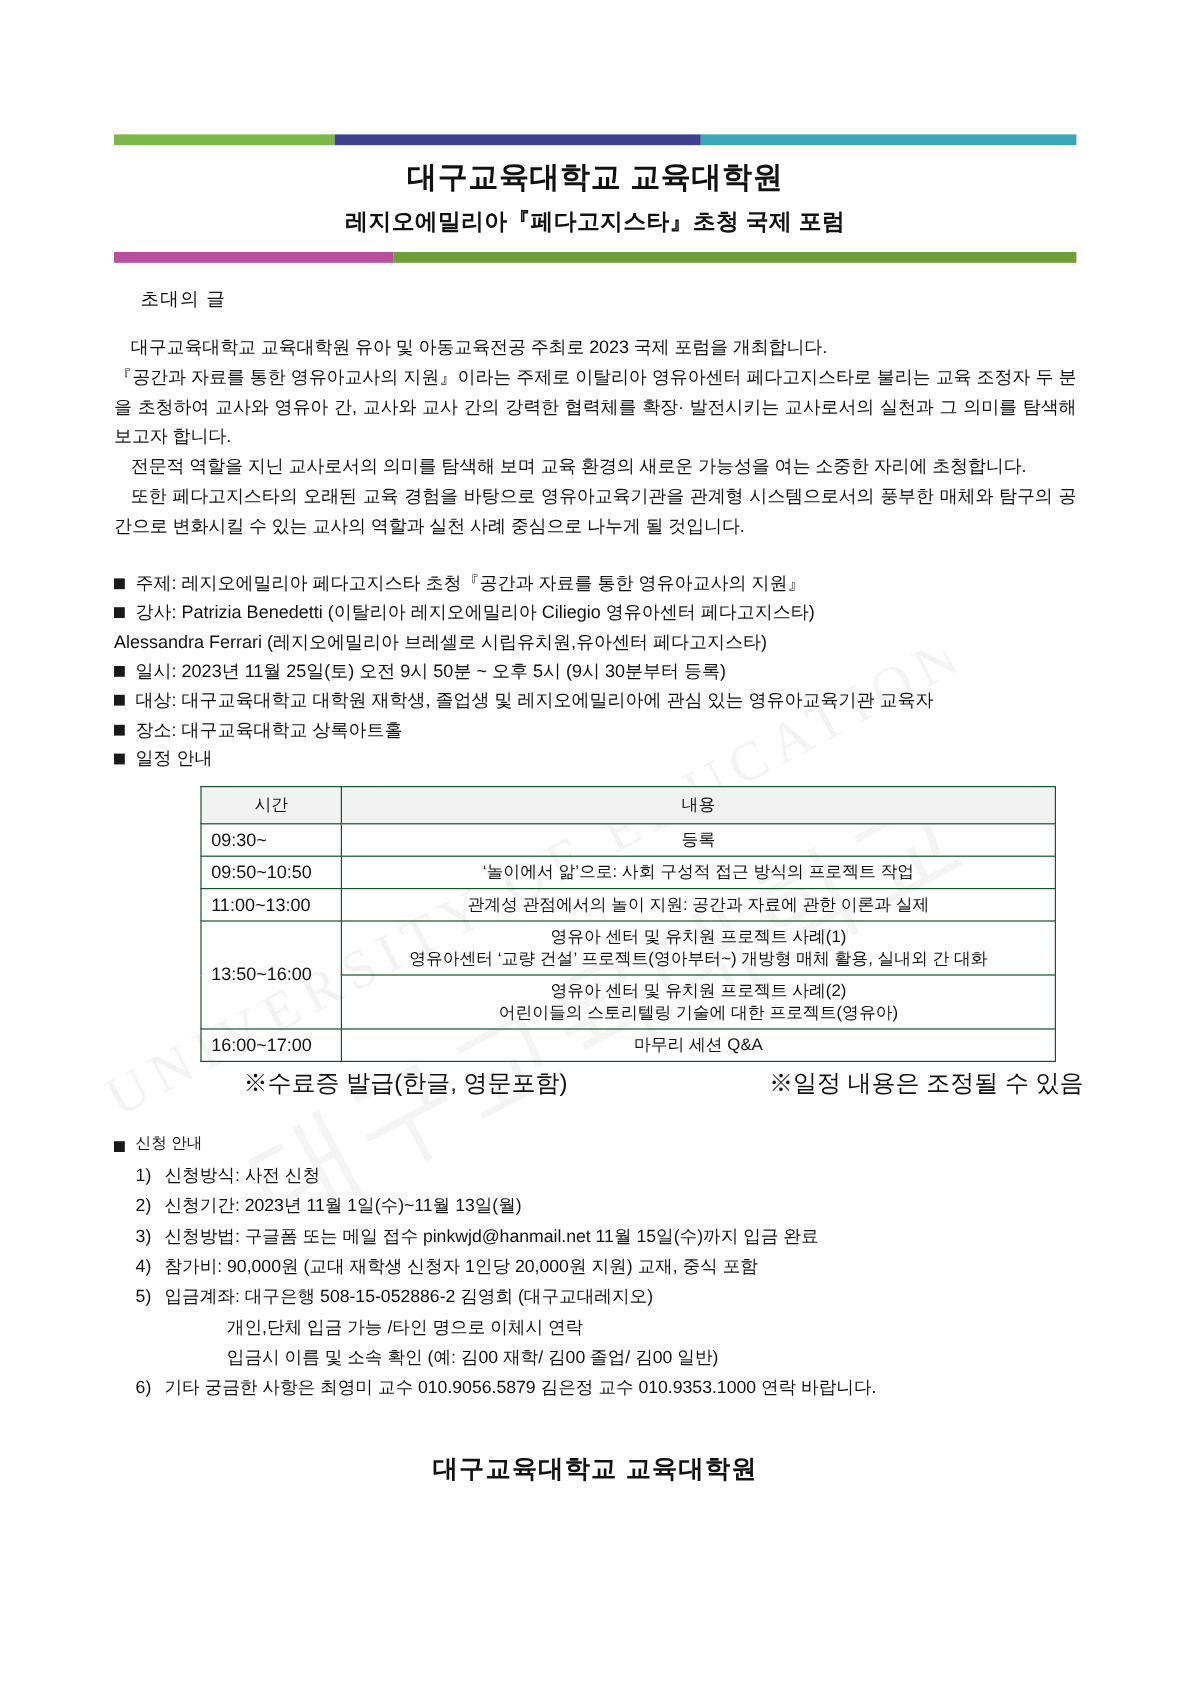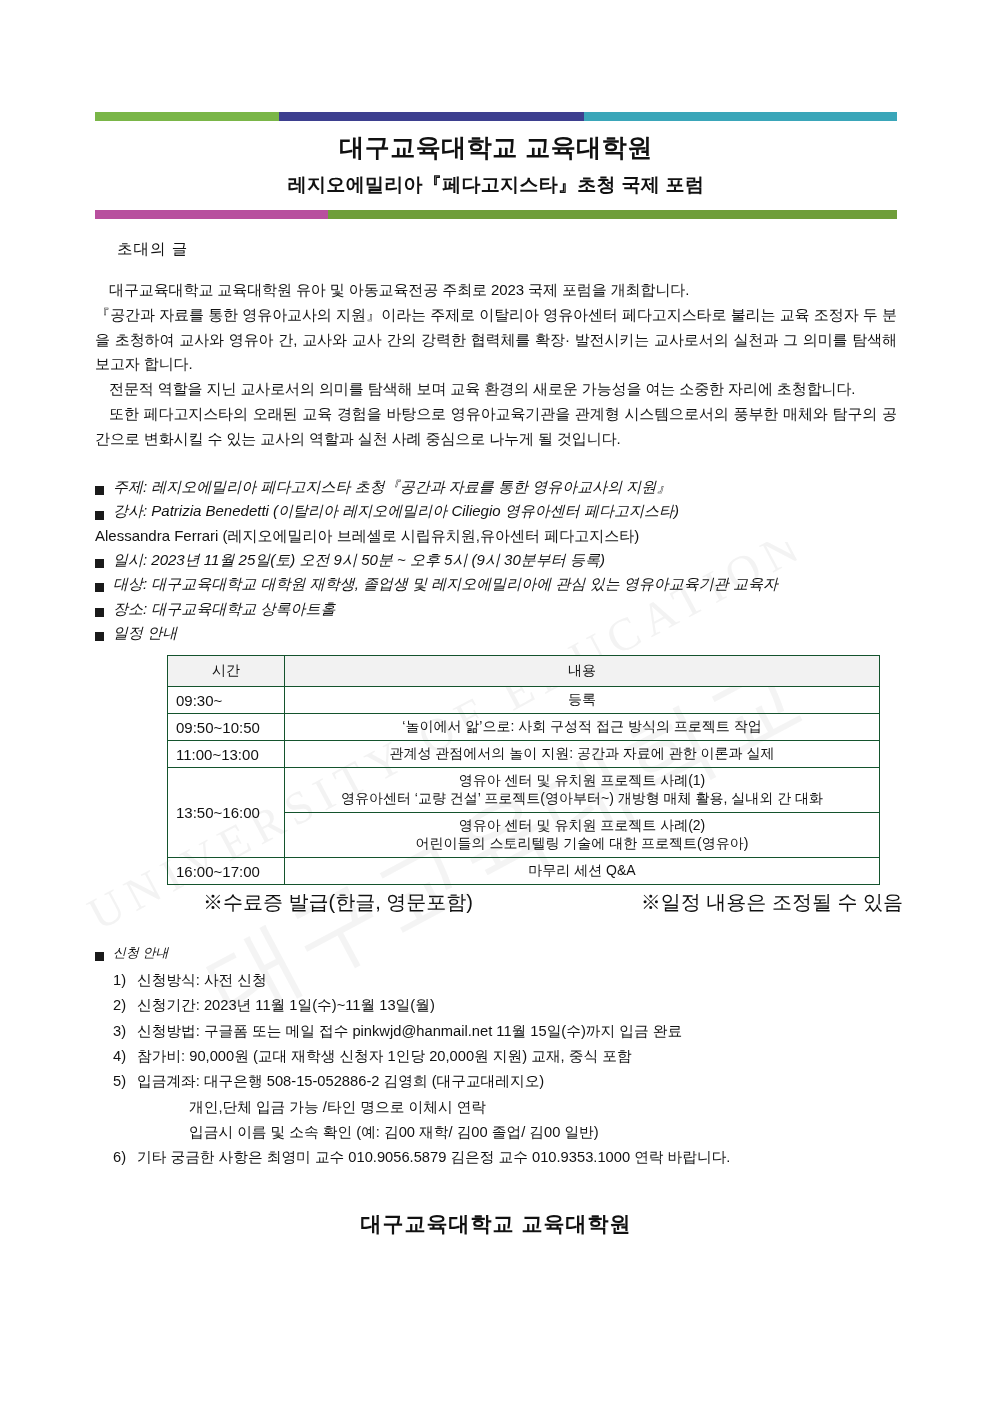--- a/index.html
+++ b/index.html
@@ -95,22 +95,21 @@
   .indent { text-indent: 14px; }
 
   
   .info-list {
     margin-top: 24px;
     font-size: 15px;
     line-height: 1.62;
   }
   .info-row {
     display: flex;
-    align-items: center;
-    font-style: italic;
+    align-items: flex-start;
   }
   .sq {
     display: inline-block;
     width: 9px;
     height: 9px;
     background: #1a1a1a;
     margin-right: 9px;
     margin-top: 7px;
     flex: 0 0 auto;
   }

